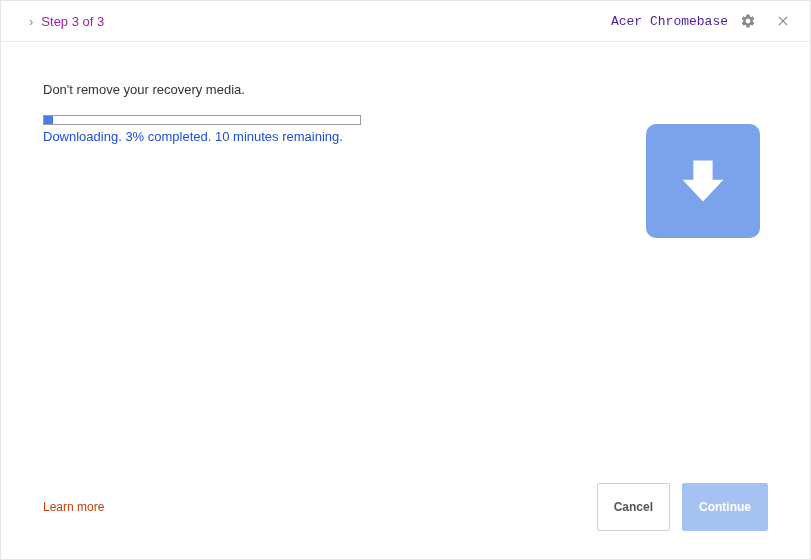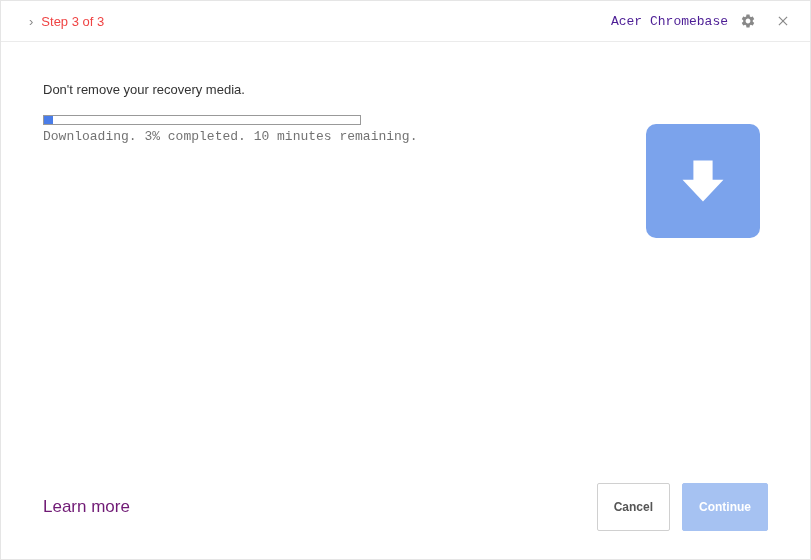--- a/index.html
+++ b/index.html
@@ -32,21 +32,21 @@
       color: #333;
     }
     .header-title {
       color: #333;
     }
     .header-sep {
       margin: 0 8px;
       color: #888;
     }
     .header-step {
-      color: #ef4444;
+      color: #a21caf;
     }
     .header-spacer {
       flex: 1;
     }
     .header-device {
       color: #4c1d95;
       margin-right: 12px;
       font-family: Liberation Mono, monospace;
     }
     .gear-icon {
@@ -90,43 +90,42 @@
       border: 1px solid #999;
       background: #fff;
       margin-bottom: 4px;
     }
     .progress-fill {
       height: 100%;
       background: #4a7de8;
     }
     .progress-text {
       font-size: 13px;
-      color: #737373;
-      font-family: Liberation Mono, monospace;
+      color: #1d4ed8;
     }
     .download-illustration {
       position: absolute;
       right: 50px;
       top: 82px;
       width: 114px;
       height: 114px;
       background: #7ba3ec;
       border-radius: 10px;
       display: flex;
       align-items: center;
       justify-content: center;
     }
     .footer {
       display: flex;
       align-items: center;
       padding: 18px 42px 28px 42px;
     }
     .learn-more {
-      color: #701a75;
-      font-size: 17px;
+      color: #c2410c;
+      font-size: 12px;
       text-decoration: none;
       cursor: pointer;
     }
     .footer-spacer {
       flex: 1;
     }
     .btn {
       font-family: inherit;
       font-size: 12px;
       font-weight: 700;

